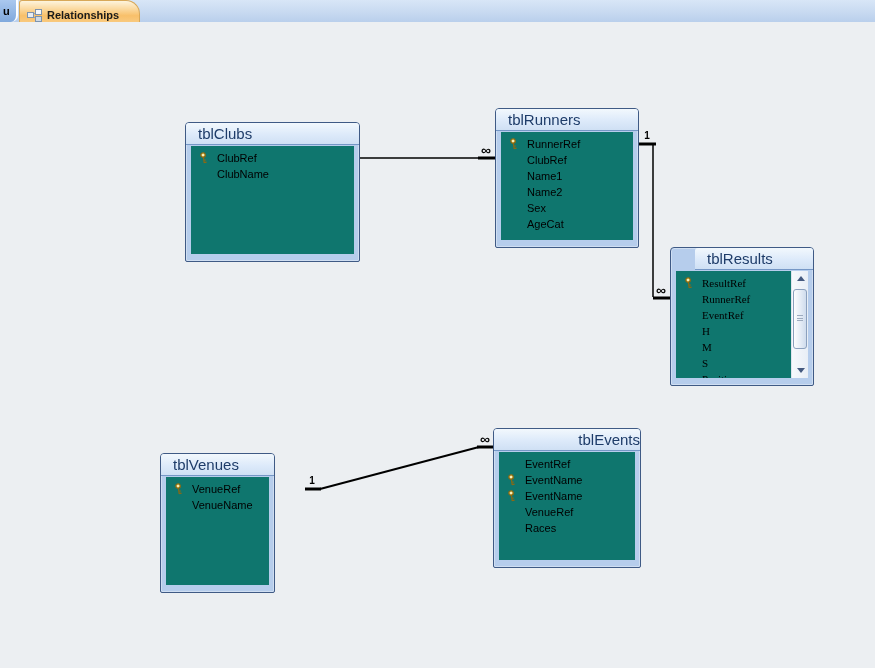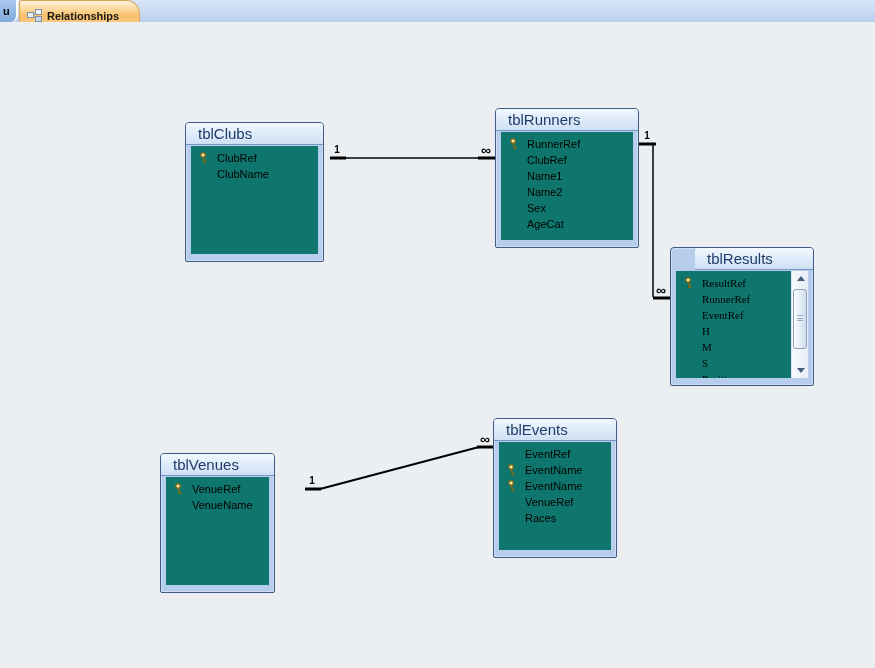--- a/index.html
+++ b/index.html
@@ -14,21 +14,21 @@
     height:22px; width:875px; display:flex; align-items:flex-end;
     background:linear-gradient(180deg,#d8e6f7 0%,#c8daf1 55%,#b9cfec 100%);
   }
   .nav-stub {
     width:18px; height:22px; display:flex; align-items:center;
     background:linear-gradient(180deg,#aac8ef 0%,#80a9dd 100%);
     border-right:2px solid #ffffff; border-bottom-right-radius:7px;
     font-size:11px; font-weight:bold; color:#000; padding-left:3px;
   }
   .tab-active {
-    height:22px; display:flex; align-items:center; gap:5px;
+    height:22px; display:flex; align-items:flex-start; gap:5px;
     margin-left:1px; padding:8px 20px 0 7px;
     background:linear-gradient(180deg,#fdf4dd 0%,#fbd99f 38%,#f8c färg06a 70%,#f9c97e 100%);
     background:linear-gradient(180deg,#fdf4dd 0%,#fbd99f 38%,#f8c06a 70%,#f9c97e 100%);
     border:1px solid #d8a858; border-bottom:none;
     border-radius:3px 14px 0 0;
     font-size:11px; font-weight:bold; color:#1a1a1a;
   }
   .tab-icon svg { display:block; }
   
   .canvas { position:relative; width:875px; height:646px; background:#eceff2; }
@@ -116,21 +116,21 @@
       </g>
       <g>
         <line x1="305" y1="467" x2="321" y2="467" stroke="#000000" stroke-width="3"></line>
         <line x1="320" y1="467" x2="479" y2="425" stroke="#000000" stroke-width="2"></line>
         <line x1="477" y1="425" x2="493" y2="425" stroke="#000000" stroke-width="3"></line>
         <text x="312" y="462" text-anchor="middle" font-family="&quot;Liberation Sans&quot;, sans-serif" font-weight="bold" font-size="10" fill="#000">1</text>
         <text x="485" y="422" text-anchor="middle" font-family="&quot;Liberation Sans&quot;, sans-serif" font-weight="bold" font-size="14" fill="#000">∞</text>
       </g>
     </svg>
   <div id="tables-layer">
-      <div class="tbl" style="left: 185px; top: 100px; width: 139px; height: 140px;">
+      <div class="tbl" style="left: 185px; top: 100px; width: 175px; height: 140px;">
         <div class="tbl-header">tblClubs</div>
         <div class="tbl-body">
           <div class="field-list">
             <div class="field">
               <span class="keycell">
                 <svg width="9" height="12" viewBox="0 0 9 12" style="transform:rotate(-8deg)">
                   <circle cx="4.5" cy="3" r="2.2" fill="#f3e07a" stroke="#8a6914" stroke-width="1.3"></circle>
                   <circle cx="4.5" cy="3" r="0.8" fill="#fff" stroke="none"></circle>
                   <path d="M4.5 5 L4.5 11 M4.5 8.3 L6.6 8.3 M4.5 10.6 L7 10.6" stroke="#8a6914" stroke-width="1.2" fill="none"></path>
                 </svg>
@@ -226,21 +226,21 @@
             </div>
             <div class="sb-thumb">
               <span class="grip"></span>
             </div>
             <div class="sb-btn down">
               <span class="tri-down"></span>
             </div>
           </div>
         </div>
       </div>
-      <div class="tbl" style="left: 493px; top: 396px; width: 124px; height: 140px;">
+      <div class="tbl" style="left: 493px; top: 406px; width: 148px; height: 140px; text-align: right;">
         <div class="tbl-header">tblEvents</div>
         <div class="tbl-body">
           <div class="field-list">
             <div class="field">
               <span class="keycell"></span>
               <span>EventRef</span>
             </div>
             <div class="field">
               <span class="keycell">
                 <svg width="9" height="12" viewBox="0 0 9 12" style="transform:rotate(-8deg)">

